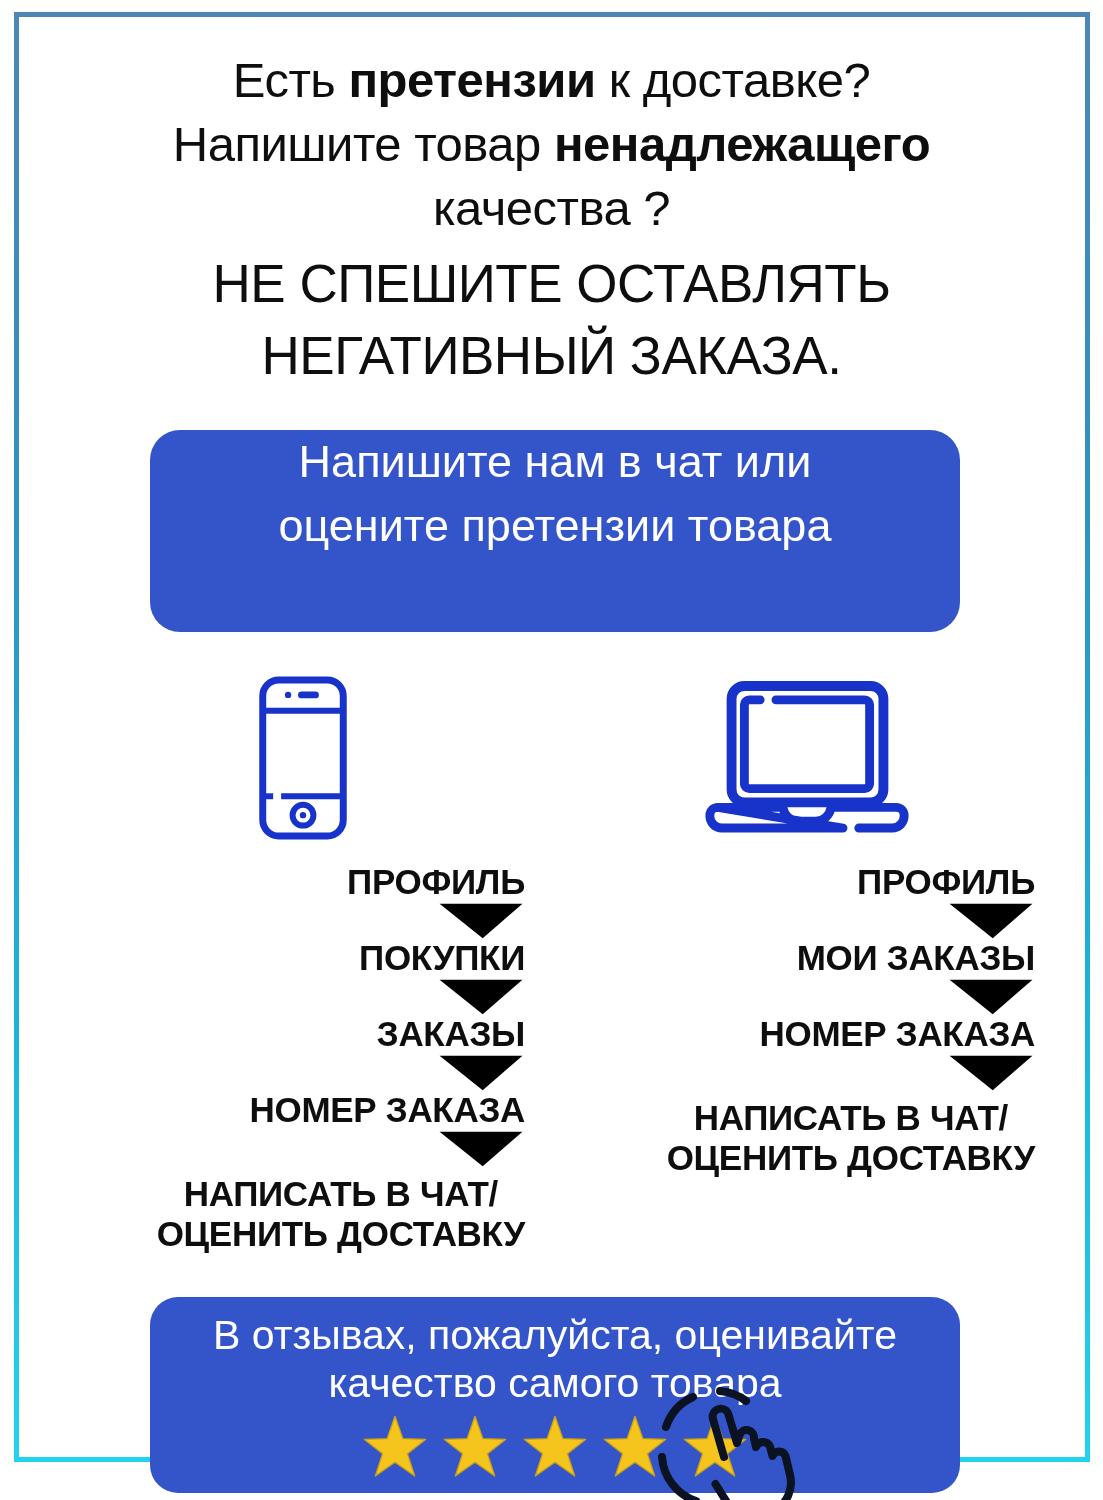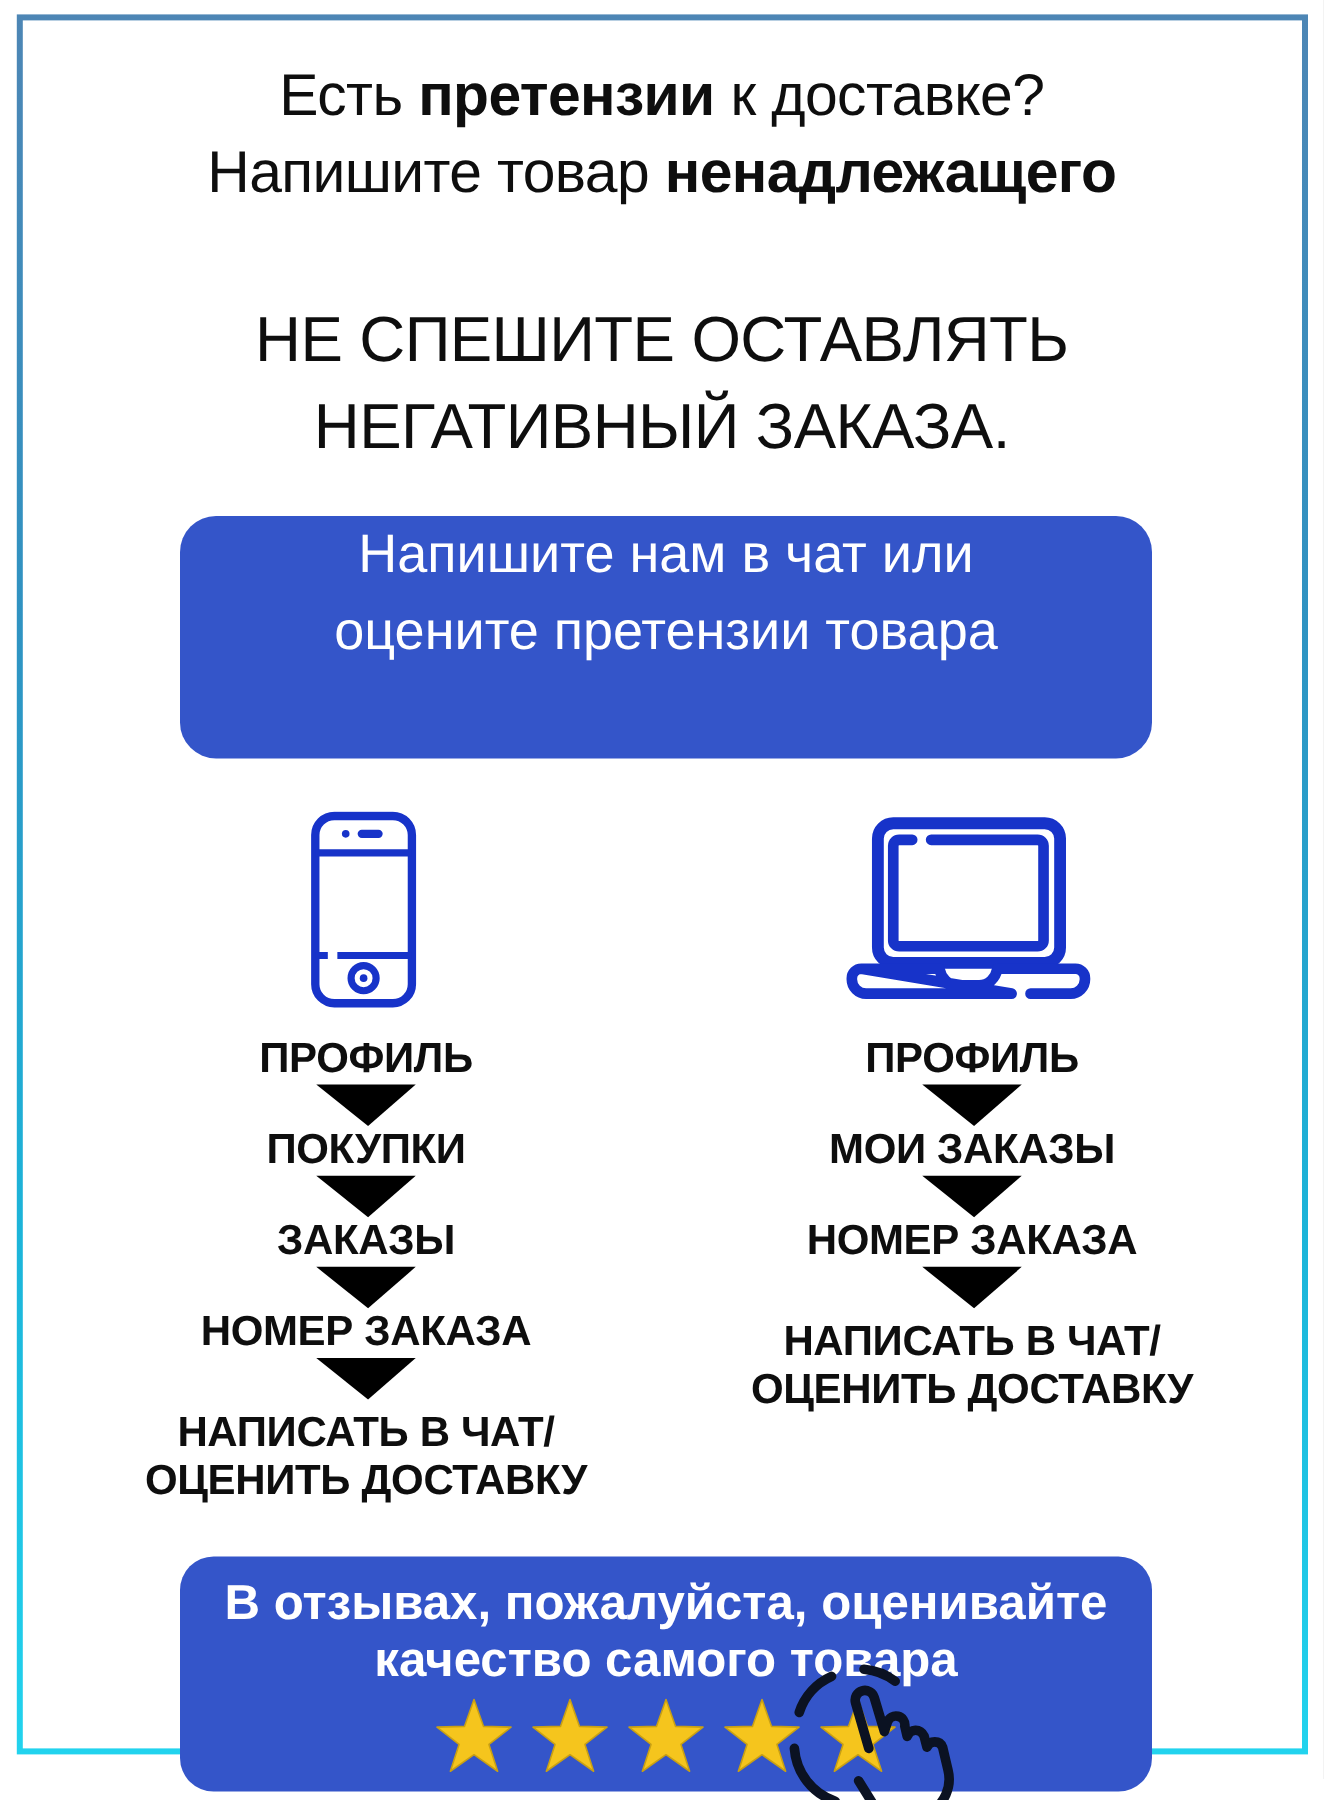--- a/index.html
+++ b/index.html
@@ -23,31 +23,31 @@
   .warning{position:absolute;top:248px;left:0;width:100%;text-align:center;
     font-size:53px;line-height:72px;font-weight:400;letter-spacing:-0.5px;}
 
   
   .cta{position:absolute;left:150px;top:430px;width:810px;height:202px;
     border-radius:30px;display:flex;flex-direction:column;align-items:center;
     justify-content:flex-start;color:#fff;font-size:45px;line-height:64px;
     font-weight:500;text-align:center;}
   .footer{position:absolute;left:150px;top:1297px;width:810px;height:196px;
     border-radius:28px;color:#fff;text-align:center;overflow:visible;}
-  .footer .ftext{font-size:41px;line-height:48px;font-weight:700;margin-top:14px;}
+  .footer .ftext{font-size:41px;line-height:48px;font-weight:400;margin-top:14px;}
   .stars{display:flex;justify-content:center;align-items:center;gap:14px;margin-top:8px;}
   .stars svg{display:block;}
   .hand{position:absolute;left:495px;top:88px;}
 
   
   .phone{position:absolute;left:258px;top:676px;}
   .laptop{position:absolute;left:701px;top:680px;}
 
   
-  .col{position:absolute;display:flex;flex-direction:column;align-items:center;}
+  .col{position:absolute;display:flex;flex-direction:column;align-items:flex-end;}
   .col-left{left:85px;top:862px;width:440px;}
   .col-right{left:585px;top:862px;width:450px;}
   .step{font-size:35px;line-height:40px;font-weight:700;text-align:center;
     letter-spacing:-0.3px;white-space:nowrap;}
   .arrow{margin:0px 0 -2px 0;}
   .final{margin-top:8px;white-space:normal;}
 </style>
 </head>
 <body>
 
@@ -55,20 +55,21 @@
 
   <div class="frame">
     <div class="frame-inner"></div>
   </div>
 
   <div class="content">
 
     <div class="title">
       <div><span>Есть </span><b>претензии</b><span> к доставке?</span></div>
       <div><span>Напишите товар </span><b>ненадлежащего</b></div>
+      <div>качества ?</div>
     </div>
 
     <div class="warning">
       <div>НЕ СПЕШИТЕ ОСТАВЛЯТЬ</div>
       <div>НЕГАТИВНЫЙ ЗАКАЗА.</div>
     </div>
 
     <div class="cta" style="background: rgb(52, 85, 201);">
       <div>Напишите нам в чат или</div>
       <div>оцените претензии товара</div>

